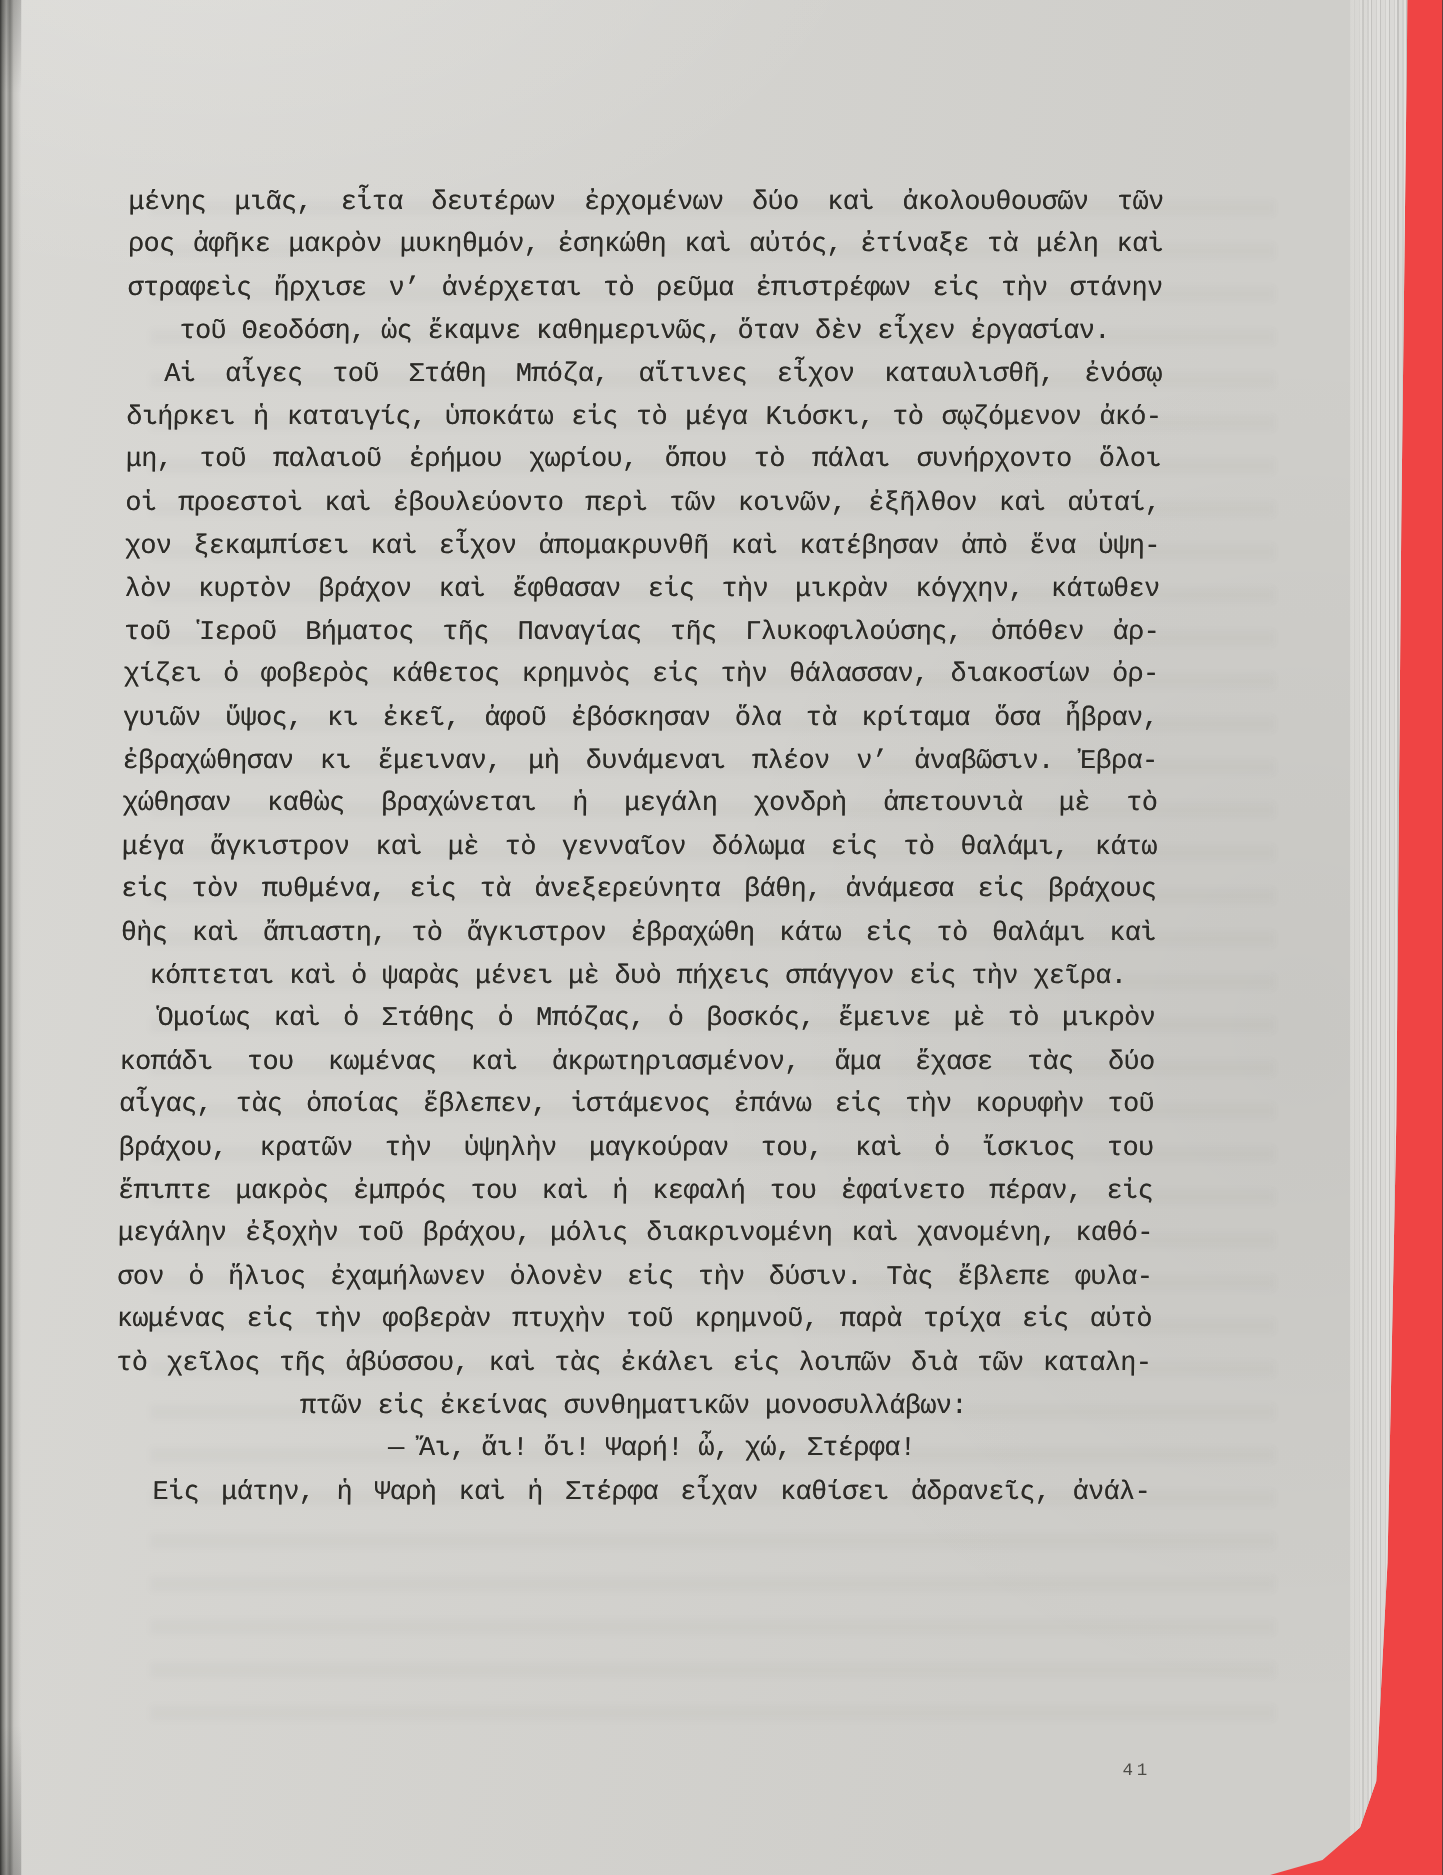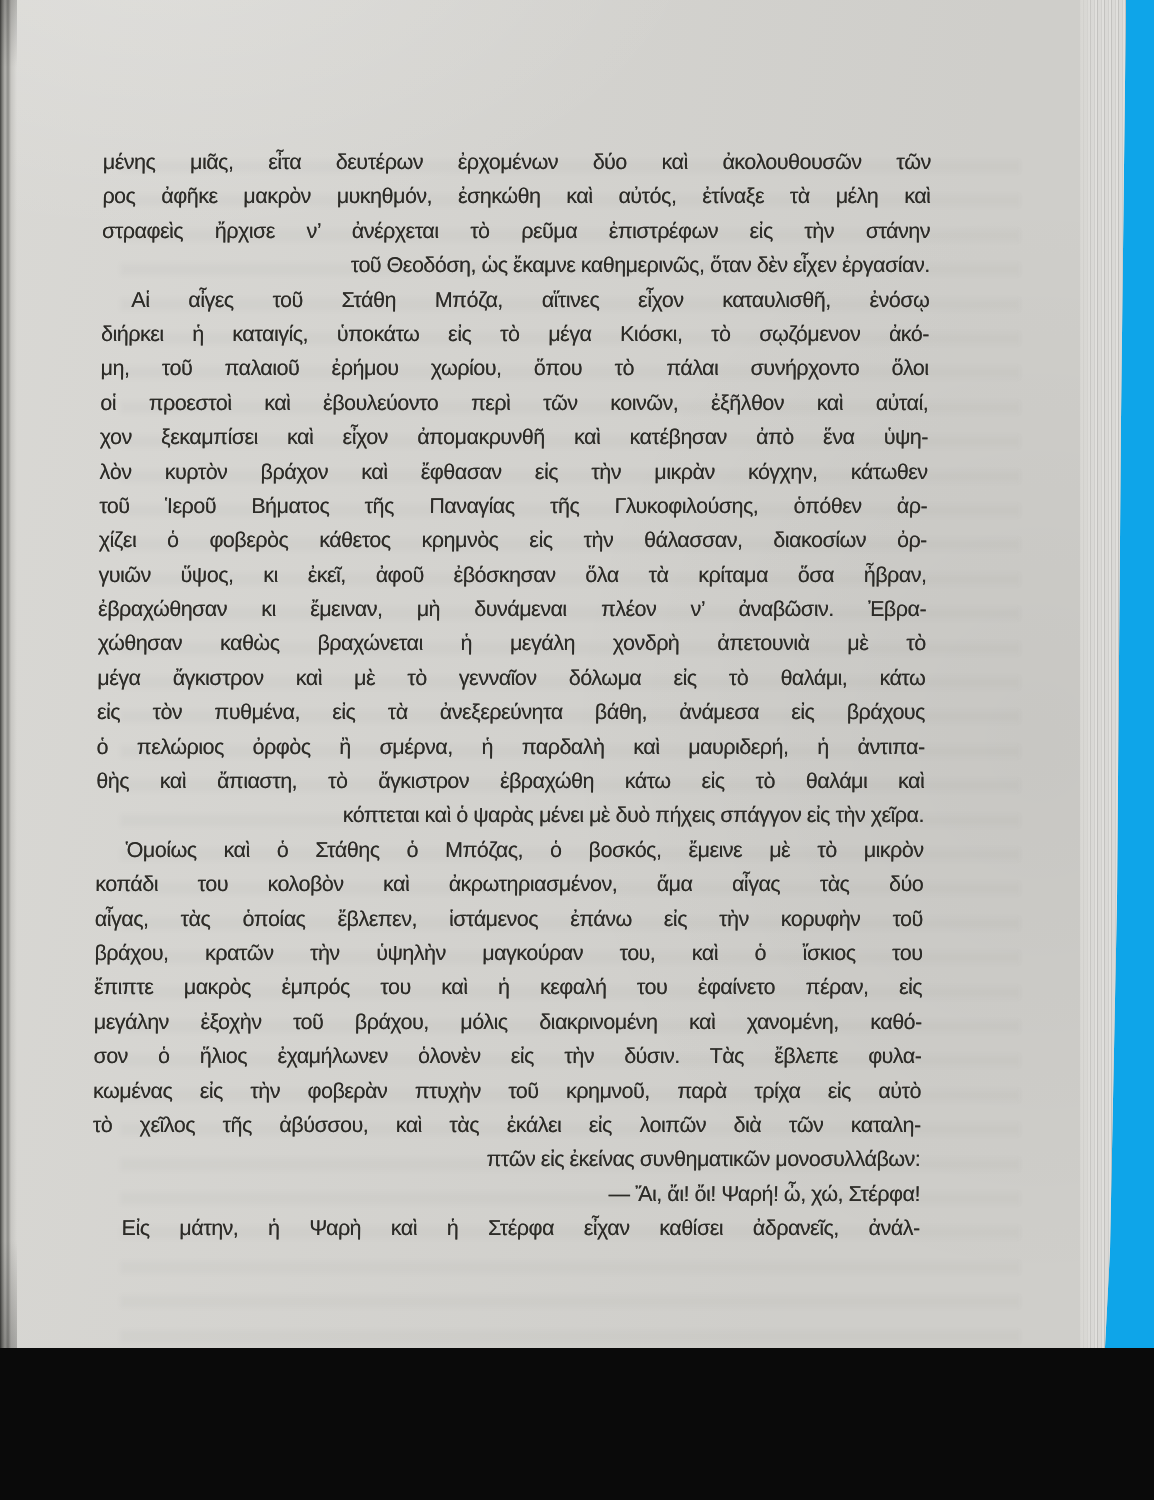--- a/index.html
+++ b/index.html
@@ -1,19 +1,19 @@
 <!DOCTYPE html>
 <html lang="el"><head>
 <meta charset="utf-8">
 <style>
   html,body { margin:0; padding:0; background:#0a0a0a; }
   .stage {
-    position:relative; width:1154px; height:1348px;
-    background:#0ea5e9; overflow:hidden;
-    font-family:Liberation Sans, sans-serif;
+    position:relative; width:1154px; height:1500px;
+    background:#ef4444; overflow:hidden;
+    font-family:Liberation Mono, monospace;
   }
   
   .paper {
     position:absolute; inset:0;
     background:
       radial-gradient(900px 520px at 14% -6%, rgba(255,255,255,0.20), rgba(255,255,255,0) 62%),
       radial-gradient(700px 800px at 90% 55%, rgba(0,0,0,0.035), rgba(0,0,0,0) 70%),
       linear-gradient(100deg, rgba(255,255,255,0.05), rgba(0,0,0,0.04) 75%),
       #d7d6d2;
     clip-path: polygon(
@@ -44,21 +44,21 @@
     opacity:.7;
   }
   
   .text-block {
     position:absolute; left:103px; top:145px; width:828px;
     color:#2c2b27;
     font-size:21.5px; line-height:34.4px; letter-spacing:-0.5px;
     transform: skewX(-0.6deg); transform-origin:0 0;
     text-shadow: 0 0 0.5px rgba(44,43,39,0.65);
   }
-  .line { height:34.4px; white-space:nowrap; text-align:right; }
+  .line { height:34.4px; white-space:nowrap; text-align:center; }
   .line.just { text-align:justify; text-align-last:justify; text-justify:inter-word; }
   .line.indent { padding-left:30px; }
   .pageno {
     position:absolute; left:898px; top:1404px; width:46px;
     font-size:14px; line-height:26px; color:#36352f;
     letter-spacing:3px; opacity:.85;
   }
 </style>
 </head>
 <body>
@@ -79,25 +79,24 @@
         <div class="line just">οἱ προεστοὶ καὶ ἐβουλεύοντο περὶ τῶν κοινῶν, ἐξῆλθον καὶ αὐταί,</div>
         <div class="line just">χον ξεκαμπίσει καὶ εἶχον ἀπομακρυνθῆ καὶ κατέβησαν ἀπὸ ἕνα ὑψη-</div>
         <div class="line just">λὸν κυρτὸν βράχον καὶ ἔφθασαν εἰς τὴν μικρὰν κόγχην, κάτωθεν</div>
         <div class="line just">τοῦ Ἱεροῦ Βήματος τῆς Παναγίας τῆς Γλυκοφιλούσης, ὁπόθεν ἀρ-</div>
         <div class="line just">χίζει ὁ φοβερὸς κάθετος κρημνὸς εἰς τὴν θάλασσαν, διακοσίων ὀρ-</div>
         <div class="line just">γυιῶν ὕψος, κι ἐκεῖ, ἀφοῦ ἐβόσκησαν ὅλα τὰ κρίταμα ὅσα ἦβραν,</div>
         <div class="line just">ἐβραχώθησαν κι ἔμειναν, μὴ δυνάμεναι πλέον ν’ ἀναβῶσιν. Ἐβρα-</div>
         <div class="line just">χώθησαν καθὼς βραχώνεται ἡ μεγάλη χονδρὴ ἀπετουνιὰ μὲ τὸ</div>
         <div class="line just">μέγα ἄγκιστρον καὶ μὲ τὸ γενναῖον δόλωμα εἰς τὸ θαλάμι, κάτω</div>
         <div class="line just">εἰς τὸν πυθμένα, εἰς τὰ ἀνεξερεύνητα βάθη, ἀνάμεσα εἰς βράχους</div>
-        <div class="line just">ὁ πελώριος ὀρφὸς ἢ σμέρνα, ἡ παρδαλὴ καὶ μαυριδερή, ἡ ἀντιπα-</div>
         <div class="line just">θὴς καὶ ἄπιαστη, τὸ ἄγκιστρον ἐβραχώθη κάτω εἰς τὸ θαλάμι καὶ</div>
         <div class="line">κόπτεται καὶ ὁ ψαρὰς μένει μὲ δυὸ πήχεις σπάγγον εἰς τὴν χεῖρα.</div>
         <div class="line just indent">Ὁμοίως καὶ ὁ Στάθης ὁ Μπόζας, ὁ βοσκός, ἔμεινε μὲ τὸ μικρὸν</div>
-        <div class="line just">κοπάδι του κολοβὸν καὶ ἀκρωτηριασμένον, ἅμα αἶγας τὰς δύο</div>
+        <div class="line just">κοπάδι του κωμένας καὶ ἀκρωτηριασμένον, ἅμα ἔχασε τὰς δύο</div>
         <div class="line just">αἶγας, τὰς ὁποίας ἔβλεπεν, ἱστάμενος ἐπάνω εἰς τὴν κορυφὴν τοῦ</div>
         <div class="line just">βράχου, κρατῶν τὴν ὑψηλὴν μαγκούραν του, καὶ ὁ ἴσκιος του</div>
         <div class="line just">ἔπιπτε μακρὸς ἐμπρός του καὶ ἡ κεφαλή του ἐφαίνετο πέραν, εἰς</div>
         <div class="line just">μεγάλην ἐξοχὴν τοῦ βράχου, μόλις διακρινομένη καὶ χανομένη, καθό-</div>
         <div class="line just">σον ὁ ἥλιος ἐχαμήλωνεν ὁλονὲν εἰς τὴν δύσιν.  Τὰς  ἔβλεπε φυλα-</div>
         <div class="line just">κωμένας εἰς τὴν φοβερὰν πτυχὴν τοῦ κρημνοῦ, παρὰ τρίχα εἰς αὐτὸ</div>
         <div class="line just">τὸ χεῖλος τῆς ἀβύσσου, καὶ τὰς ἐκάλει εἰς λοιπῶν διὰ τῶν καταλη-</div>
         <div class="line">πτῶν εἰς ἐκείνας συνθηματικῶν μονοσυλλάβων:</div>
         <div class="line indent">— Ἄι, ἄι! ὄι! Ψαρή! ὦ, χώ, Στέρφα!</div>
         <div class="line just indent">Εἰς μάτην, ἡ Ψαρὴ καὶ ἡ Στέρφα εἶχαν καθίσει ἀδρανεῖς, ἀνάλ-</div>

